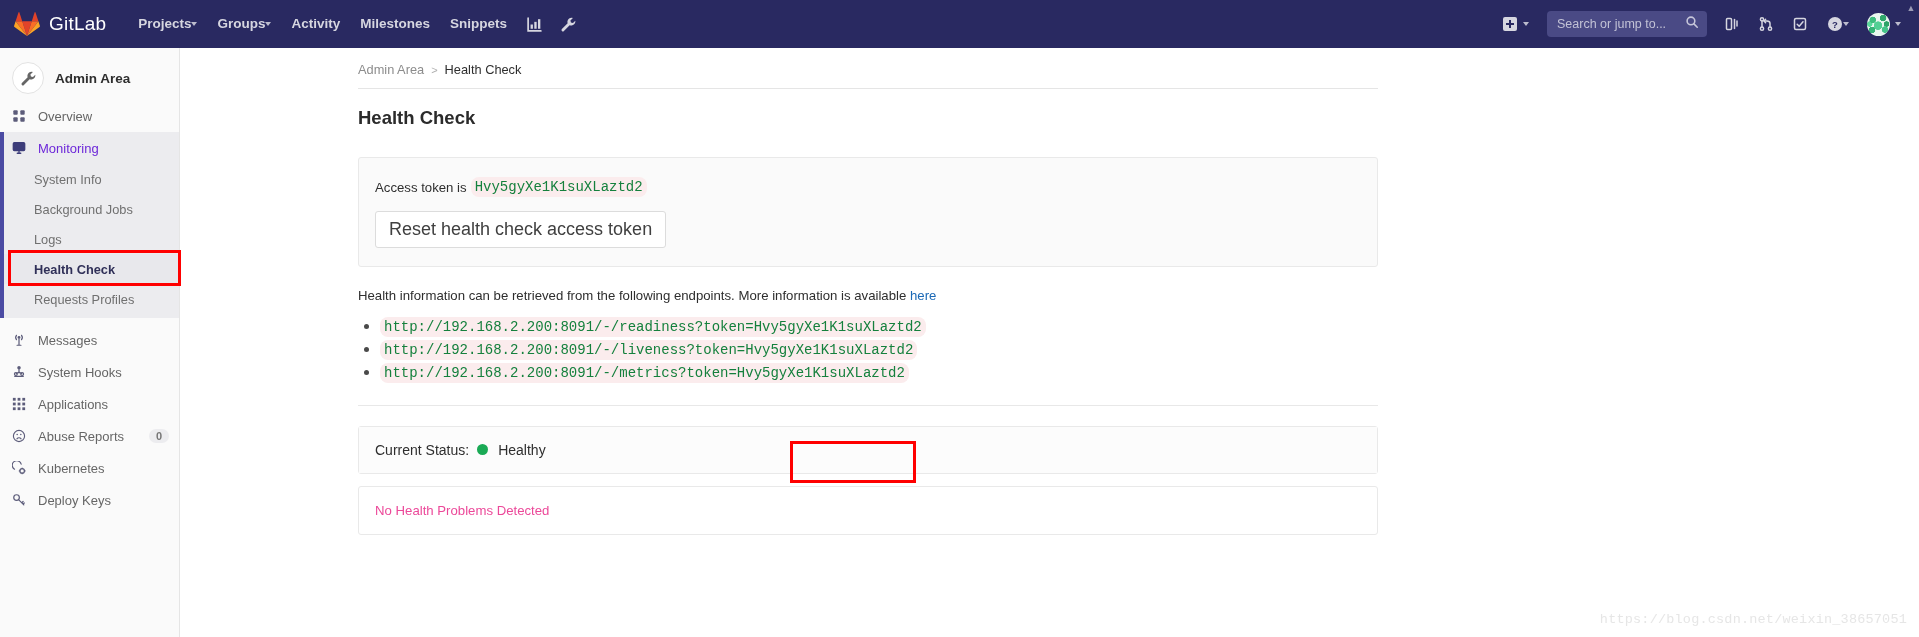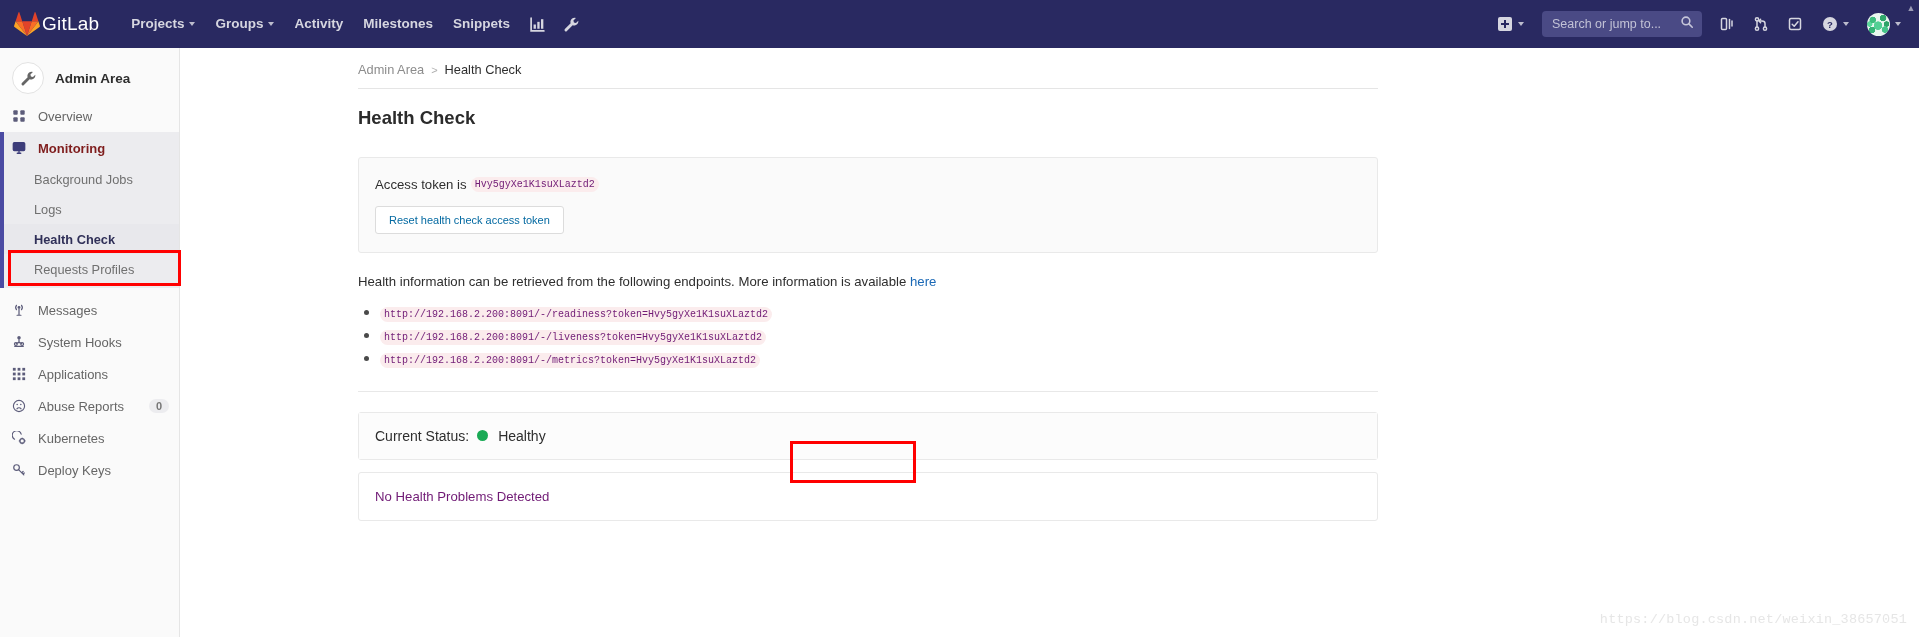--- a/index.html
+++ b/index.html
@@ -23,28 +23,28 @@
     z-index: 40;
   }
   .nav-brand {
     display: flex; align-items: center;
     margin-left: 14px; margin-right: 22px;
     text-decoration: none;
   }
   .gitlab-logo { width: 26px; height: 26px; display:block; }
   .brand-text {
     color: #fff; font-size: 19px; letter-spacing: .2px;
-    margin-left: 2px; font-weight: 400;
+    margin-left: 9px; font-weight: 400;
   }
   .nav-links { display: flex; align-items: center; height: 48px; }
   .nav-link {
     color: #d6d6e0; font-size: 13.5px; font-weight: 600;
     padding: 0 10px; height: 48px; line-height: 48px;
     text-decoration: none; white-space: nowrap;
-    display: flex; align-items: center; gap: 5px;
+    display: flex; align-items: center; 
   }
   .caret {
     width: 0; height: 0;
     border-left: 3.5px solid transparent;
     border-right: 3.5px solid transparent;
     border-top: 4px solid currentColor;
     display: inline-block; opacity: .85;
   }
   .nav-icon-btn {
     width: 34px; height: 48px;
@@ -123,21 +123,21 @@
     height: 32px; padding-left: 12px; padding-right: 10px;
     color: #666; font-size: 13px; position: relative;
     text-decoration: none;
   }
   .sb-item .sb-ico {
     width: 18px; flex: 0 0 18px; display: flex;
     align-items: center; justify-content: flex-start; color: #5c5c7a;
   }
   .sb-item .sb-label { margin-left: 8px; white-space: nowrap; }
   .sb-item.section-active {
-    background: #ececef; color: #7f1d1d; font-weight: 700; text-align: center;
+    background: #ececef; color: #6d28d9; font-weight: 400; text-align: center;
   }
   .sb-item.section-active::before {
     content: ""; position: absolute; left: 0; top: 0;
     width: 4px; height: 100%; background: #4b4ba3;
   }
   .sb-item.section-active .sb-ico { color: #3d3d7a; }
   .sb-sub-wrap { background: #ececef; position: relative; padding-bottom: 4px; }
   .sb-sub-wrap::before {
     content:""; position:absolute; left:0; top:0; width:4px; height:100%; background:#4b4ba3;
   }
@@ -180,27 +180,27 @@
   }
 
   .token-panel {
     margin: 28px 0 0 178px; width: 1020px;
     background: #fafafa; border: 1px solid #e9e9e9; border-radius: 3px;
     padding: 19px 16px 18px 16px;
   }
   .token-line { font-size: 13.2px; color: #2e2e2e; display:flex; align-items:center; gap:4px;}
   code.inline-code {
     font-family: "Liberation Mono", "DejaVu Sans Mono", monospace;
-    font-size: 10px; color: #701a75; background: #fbeced;
+    font-size: 14px; color: #15803d; background: #fbeced;
     padding: 2px 4px; border-radius: 8px; white-space: nowrap;
   }
   .btn-reset {
     margin-top: 14px; display: inline-block;
     background: #fff; border: 1px solid #dcdcdc; border-radius: 3px;
-    padding: 7px 13px; font-size: 11px; color: #0369a1; cursor: pointer;
+    padding: 7px 13px; font-size: 18px; color: #404040; cursor: pointer;
     font-family: "Liberation Sans", sans-serif;
   }
 
   .info-para {
     margin: 19px 0 0 178px; font-size: 13.2px; color: #2e2e2e; line-height: 1.5;
   }
   .info-para a { color: #1b69b6; text-decoration: none; }
   .endpoint-list {
     margin: 11px 0 16px 178px; padding-left: 22px; list-style: disc;
   }
@@ -219,21 +219,21 @@
     padding: 15px 16px; font-size: 14px; color: #2e2e2e;
     display: flex; align-items: center; gap: 5px; background:#fcfcfc;
   }
   .status-dot {
     width: 11px; height: 11px; border-radius: 50%;
     background: #1aaa55; display: inline-block; margin: 0 5px 0 3px;
   }
   .problems-card {
     margin: 12px 0 0 178px; width: 1020px;
     border: 1px solid #e9e9e9; border-radius: 3px; background: #fff;
-    padding: 16px; font-size: 13.2px; color: #701a75;
+    padding: 16px; font-size: 13.2px; color: #ec4899;
   }
   .anno-status {
     position: absolute; left: 610px; top: 393px;
     width: 126px; height: 42px; border: 3px solid #ff0000;
     z-index: 30; pointer-events: none;
   }
   .watermark {
     position: absolute; right: 12px; bottom: 10px;
     color: #e6e6e6; font-size: 13.5px;
     font-family: Liberation Mono, monospace;
@@ -374,20 +374,23 @@
           <rect x="1.5" y="2" width="13" height="9" rx="1.2" fill="currentColor"></rect>
           <path d="M6 14h4" stroke-linecap="round"></path>
             <path d="M8 11v3" stroke-linecap="round"></path>
         </svg>
       </span>
       <span class="sb-label">Monitoring</span>
     </a>
 
     <div class="sb-sub-wrap">
       <a class="sb-sub" href="#">
+        <span>System Info</span>
+      </a>
+      <a class="sb-sub" href="#">
         <span>Background Jobs</span>
       </a>
       <a class="sb-sub" href="#">
         <span>Logs</span>
       </a>
       <a class="sb-sub active" href="#">
         <span>Health Check</span>
       </a>
       <a class="sb-sub" href="#">
         <span>Requests Profiles</span>

